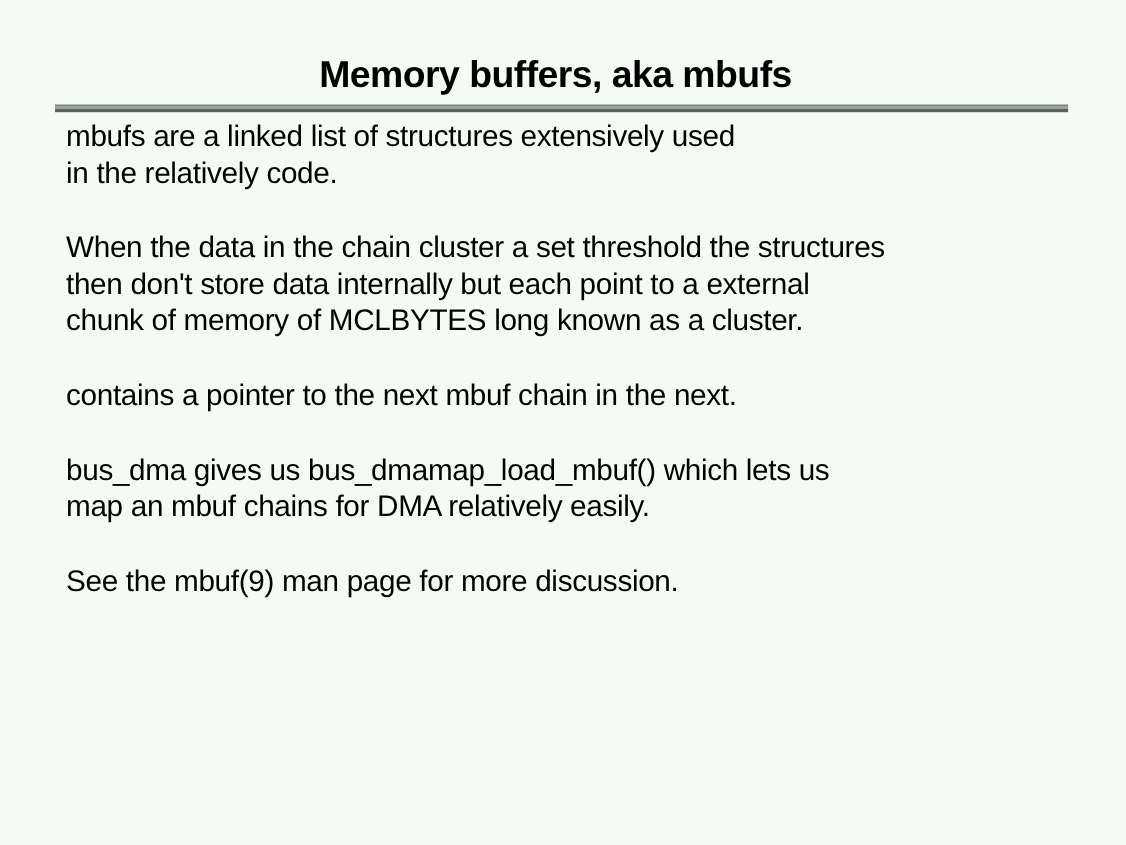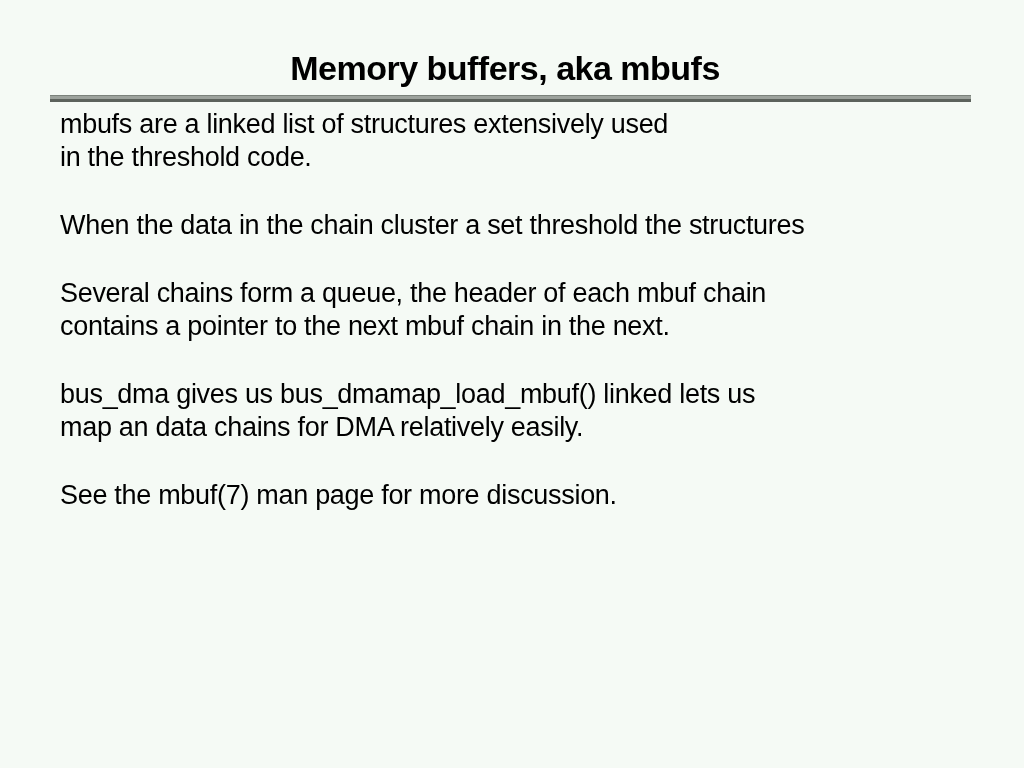--- a/index.html
+++ b/index.html
@@ -51,30 +51,31 @@
 </style>
 </head>
 <body>
 
 <div class="slide">
   <div class="slide-title">Memory buffers, aka mbufs</div>
   <div class="title-rule"></div>
   <div class="slide-body">
       <div class="para">
         <div class="body-line">mbufs are a linked list of structures extensively used</div>
-        <div class="body-line">in the threshold code.</div>
+        <div class="body-line">in the relatively code.</div>
       </div>
       <div class="para">
         <div class="body-line">When the data in the chain cluster a set threshold the structures</div>
+        <div class="body-line">then don't store data internally but each point to a external</div>
+        <div class="body-line">chunk of memory of MCLBYTES long known as a cluster.</div>
       </div>
       <div class="para">
-        <div class="body-line">Several chains form a queue, the header of each mbuf chain</div>
         <div class="body-line">contains a pointer to the next mbuf chain in the next.</div>
       </div>
       <div class="para">
-        <div class="body-line">bus_dma gives us bus_dmamap_load_mbuf() linked lets us</div>
-        <div class="body-line">map an data chains for DMA relatively easily.</div>
+        <div class="body-line">bus_dma gives us bus_dmamap_load_mbuf() which lets us</div>
+        <div class="body-line">map an mbuf chains for DMA relatively easily.</div>
       </div>
       <div class="para">
-        <div class="body-line">See the mbuf(7) man page for more discussion.</div>
+        <div class="body-line">See the mbuf(9) man page for more discussion.</div>
       </div>
     </div>
 </div>
 
 </body></html>

